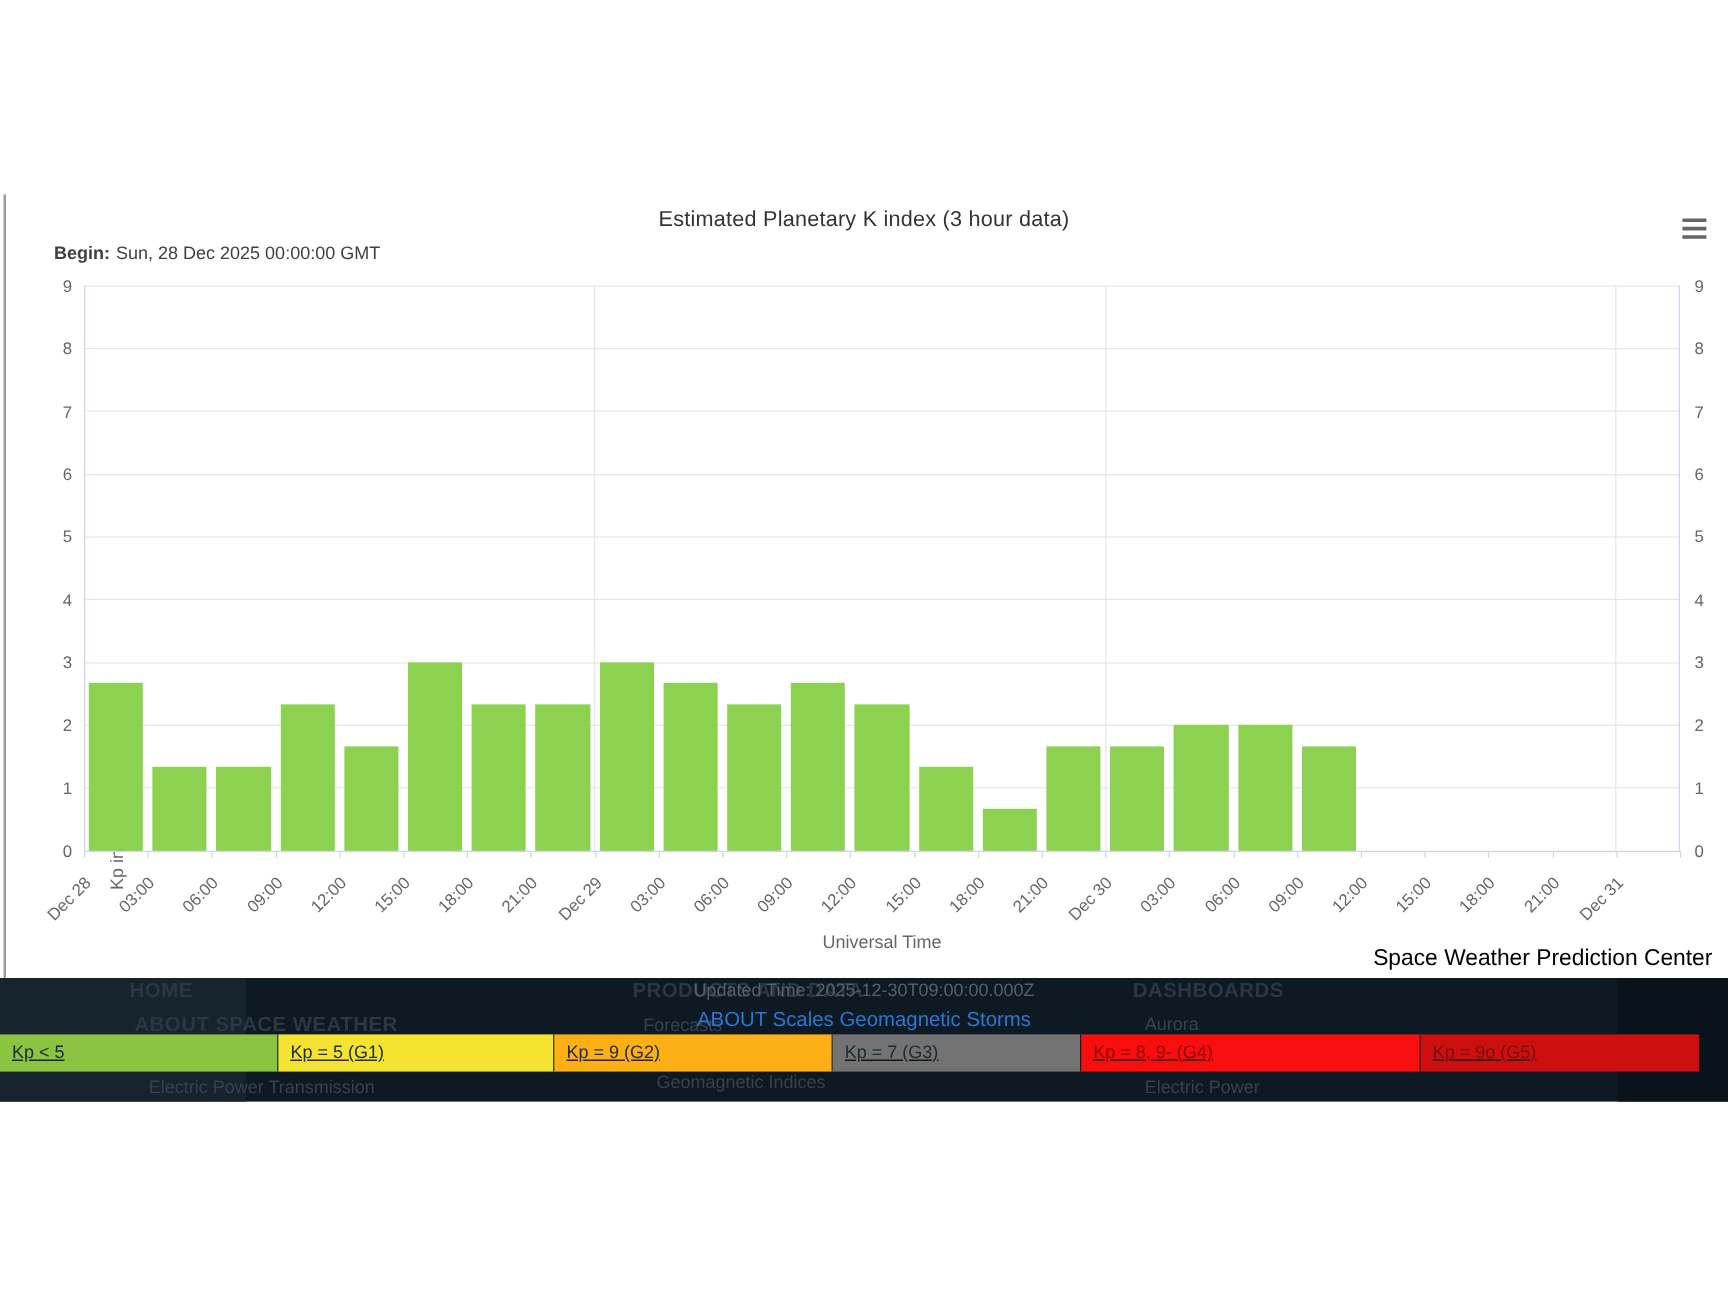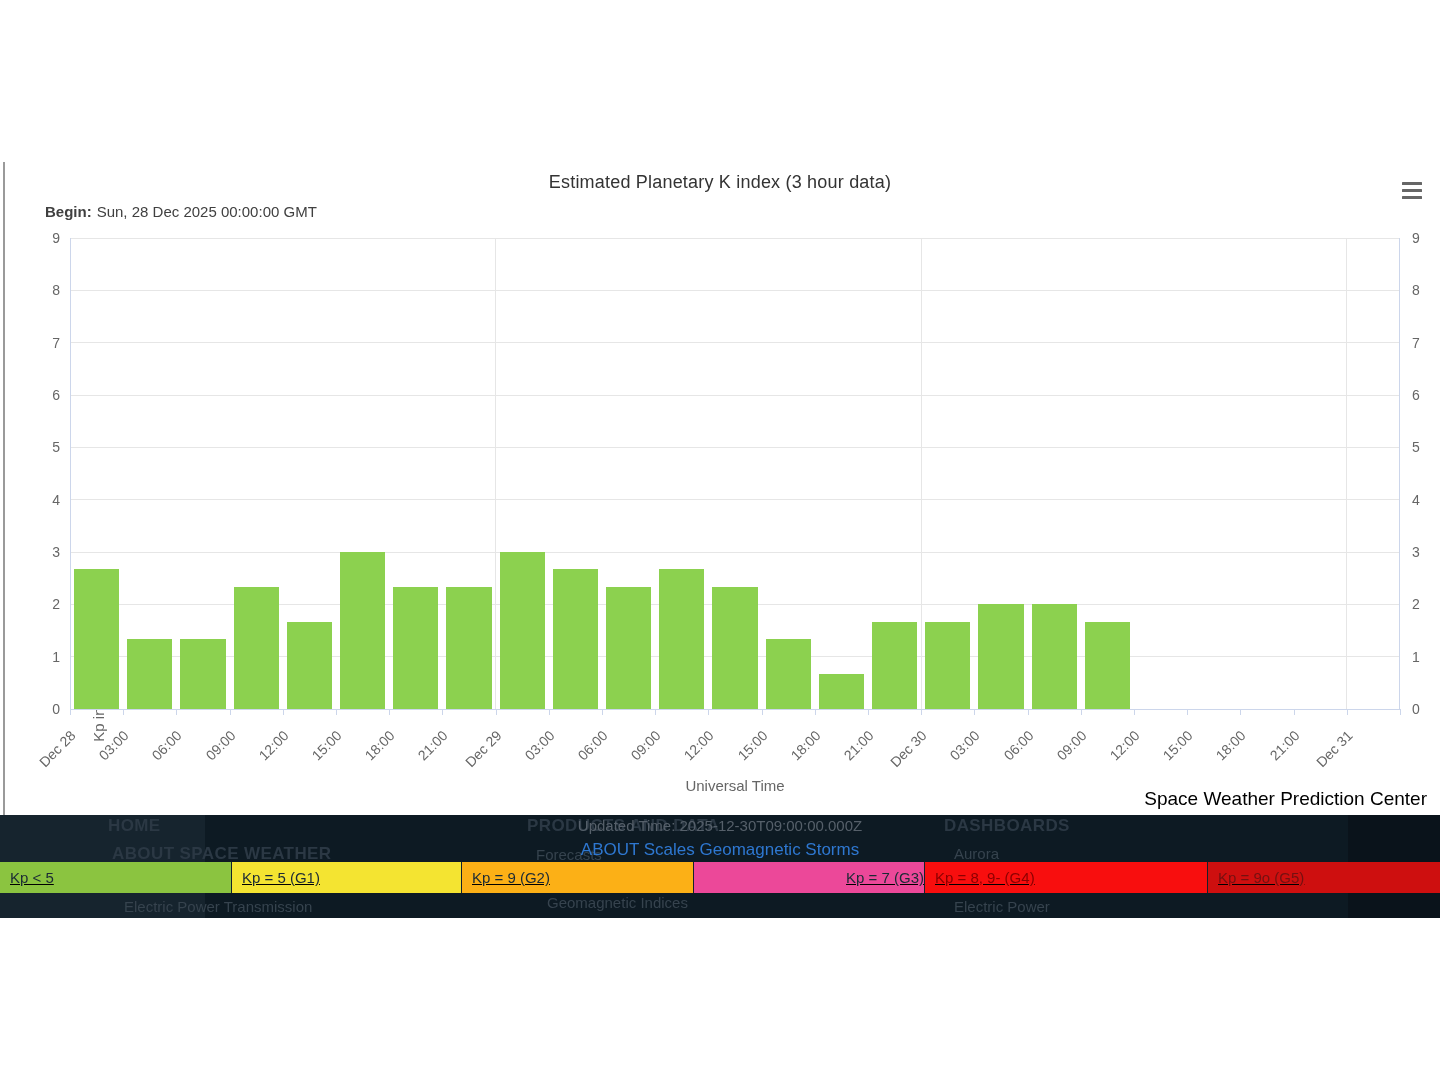--- a/index.html
+++ b/index.html
@@ -188,21 +188,21 @@
     <div class="f-nav nav-sub" style="left:536px;top:31px;">Forecasts</div>
     <div class="f-nav nav-sub" style="left:954px;top:30px;">Aurora</div>
 
     <div class="ov-updated">Updated Time: 2025-12-30T09:00:00.000Z</div>
     <a class="ov-link">ABOUT Scales Geomagnetic Storms</a>
 
     <div id="kp-legend">
         <div class="kp-seg" style="width: 232px; background: rgb(139, 196, 64); color: rgb(27, 42, 53);">Kp &lt; 5</div>
         <div class="kp-seg" style="width: 230px; background: rgb(244, 228, 49); color: rgb(27, 42, 53);">Kp = 5 (G1)</div>
         <div class="kp-seg" style="width: 232px; background: rgb(252, 176, 22); color: rgb(27, 42, 53);">Kp = 9 (G2)</div>
-        <div class="kp-seg" style="width: 231px; background: #ec4899; color: rgb(27, 42, 53); text-align: right;">Kp = 7 (G3)</div>
+        <div class="kp-seg" style="width: 207px; background: #737373; color: rgb(27, 42, 53);">Kp = 7 (G3)</div>
         <div class="kp-seg" style="width: 283px; background: rgb(248, 14, 14); color: rgb(139, 0, 0);">Kp = 8, 9- (G4)</div>
         <div class="kp-seg" style="width: 232px; background: rgb(206, 15, 15); color: rgb(116, 17, 17);">Kp = 9o (G5)</div>
       </div>
 
     <div class="f-nav nav-sub" style="left:124px;top:83px;">Electric Power Transmission</div>
     <div class="f-nav nav-sub" style="left:547px;top:79px;">Geomagnetic Indices</div>
     <div class="f-nav nav-sub" style="left:954px;top:83px;">Electric Power</div>
   </footer>
 
 </div>

